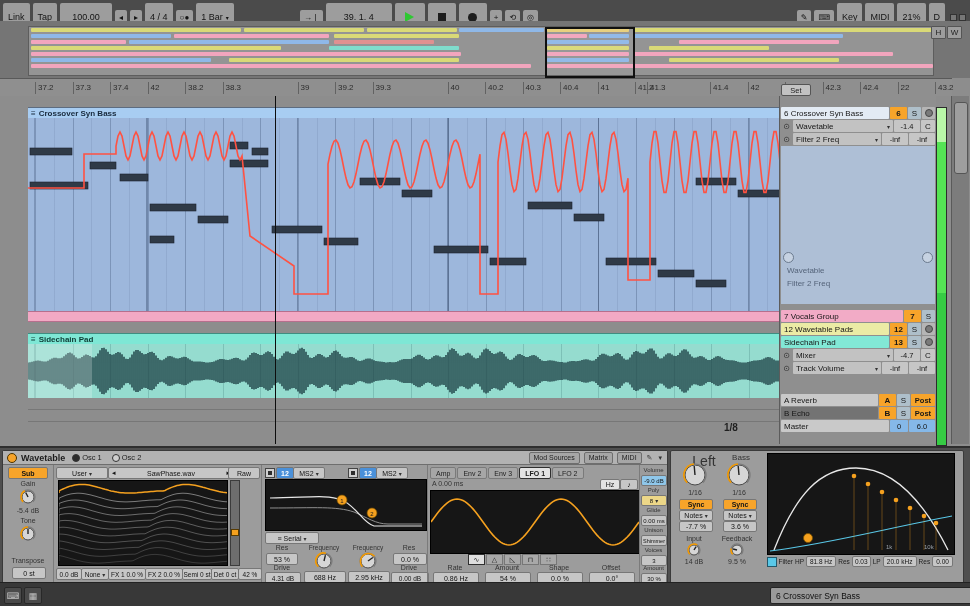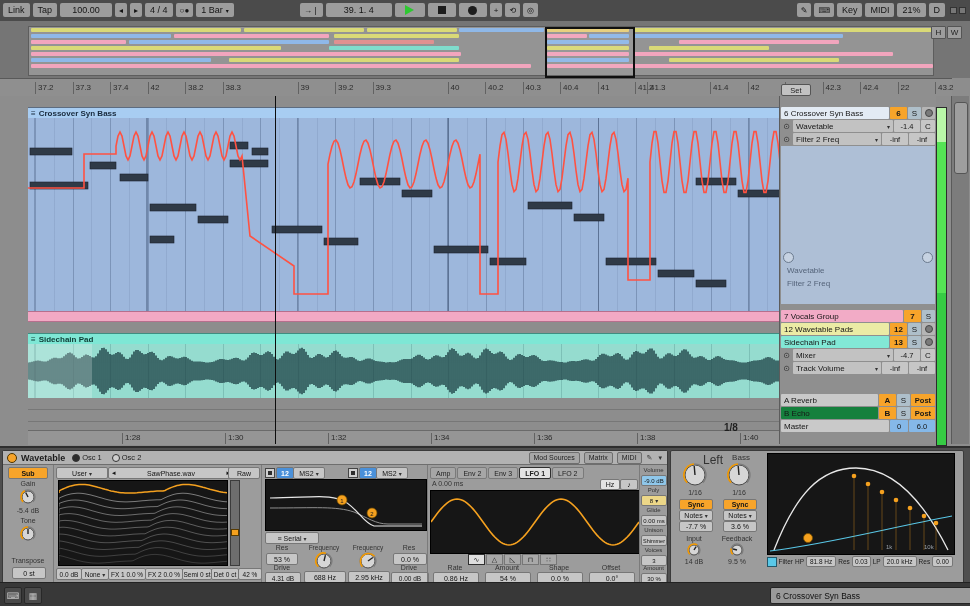--- a/index.html
+++ b/index.html
@@ -1,21 +1,21 @@
 <!DOCTYPE html>
 <html><head>
 <meta charset="utf-8">
 <style>
   html,body{margin:0;padding:0;background:#3c3c3c}
   .app{position:relative;width:970px;height:606px;background:#8d8d8d;font-family:"Liberation Sans",sans-serif;font-size:9px;color:#1e1e1e;overflow:hidden}
 
   
   .transport{position:absolute;left:0;top:0;width:970px;height:21px;background:#4b4b4b;border-bottom:1px solid #272727}
   .tgroup{position:absolute;top:3px;display:flex;align-items:center}
-  .tbox{display:flex;align-items:center;justify-content:center;height:14px;padding:0 5px;background:#9d9d9d;border-radius:2px;margin-right:3px;color:#141414;font-size:9px;white-space:nowrap}
+  .tbox{display:flex;align-items:center;justify-content:center;height:14px;padding:7px 5px;background:#9d9d9d;border-radius:2px;margin-right:3px;color:#141414;font-size:9px;white-space:nowrap}
   .tbox.ico{padding:0 4px;font-size:8px}
   .play-tri{width:0;height:0;border-left:9px solid #2ec832;border-top:5px solid transparent;border-bottom:5px solid transparent}
   .stop-sq{width:8px;height:8px;background:#1d1d1d}
   .rec-ci{width:9px;height:9px;border-radius:50%;background:#1d1d1d}
   .mini-ind{width:5px;height:5px;background:#777;border:1px solid #333;margin-left:2px}
 
   
   .overview{position:absolute;left:0;top:21px;width:970px;height:57px;background:#757575}
   .ovinner{position:absolute;left:28px;top:5px;width:904px;height:48px;background:#949494;border:1px solid #5d5d5d}
   .ovclip{position:absolute;border-radius:1px}
@@ -279,29 +279,20 @@
     <div class="pad-lane">
       <svg id="pad-svg" width="752" height="54" viewBox="0 0 752 54" style="position:absolute;left:0;top:0">
           <path d="M0,18.6 L0,35.4 M2,18.2 L2,35.8 M4,17.8 L4,36.2 M6,17.2 L6,36.8 M8,16.7 L8,37.3 M10,16.6 L10,37.4 M12,16.8 L12,37.2 M14,17.2 L14,36.8 M16,17.6 L16,36.4 M18,17.5 L18,36.5 M20,16.8 L20,37.2 M22,15.6 L22,38.4 M24,14.5 L24,39.5 M26,13.8 L26,40.2 M28,13.8 L28,40.2 M30,14.2 L30,39.8 M32,14.3 L32,39.7 M34,13.7 L34,40.3 M36,12.3 L36,41.7 M38,10.5 L38,43.5 M40,8.9 L40,45.1 M42,8.5 L42,45.5 M44,9.4 L44,44.6 M46,11.3 L46,42.7 M48,13.3 L48,40.7 M50,14.5 L50,39.5 M52,14.3 L52,39.7 M54,13.1 L54,40.9 M56,11.5 L56,42.5 M58,10.6 L58,43.4 M60,10.9 L60,43.1 M62,12.1 L62,41.9 M64,13.3 L64,40.7 M66,13.5 L66,40.5 M68,12.2 L68,41.8 M70,9.4 L70,44.6 M72,6.3 L72,47.7 M74,4.1 L74,49.9 M76,3.8 L76,50.2 M78,5.3 L78,48.7 M80,7.7 L80,46.3 M82,9.9 L82,44.1 M84,10.8 L84,43.2 M86,10.3 L86,43.7 M88,9.0 L88,45.0 M90,8.1 L90,45.9 M92,8.5 L92,45.5 M94,10.3 L94,43.7 M96,12.8 L96,41.2 M98,14.7 L98,39.3 M100,15.0 L100,39.0 M102,13.4 L102,40.6 M104,10.5 L104,43.5 M106,7.6 L106,46.4 M108,5.9 L108,48.1 M110,5.9 L110,48.1 M112,7.3 L112,46.7 M114,9.1 L114,44.9 M116,10.2 L116,43.8 M118,10.1 L118,43.9 M120,9.0 L120,45.0 M122,8.0 L122,46.0 M124,7.8 L124,46.2 M126,9.1 L126,44.9 M128,11.5 L128,42.5 M130,14.1 L130,39.9 M132,15.8 L132,38.2 M134,16.2 L134,37.8 M136,15.2 L136,38.8 M138,13.7 L138,40.3 M140,12.3 L140,41.7 M142,11.9 L142,42.1 M144,12.4 L144,41.6 M146,13.4 L146,40.6 M148,14.2 L148,39.8 M150,14.4 L150,39.6 M152,13.9 L152,40.1 M154,13.2 L154,40.8 M156,12.8 L156,41.2 M158,13.1 L158,40.9 M160,14.2 L160,39.8 M162,15.5 L162,38.5 M164,16.7 L164,37.3 M166,17.4 L166,36.6 M168,17.6 L168,36.4 M170,17.6 L170,36.4 M172,17.6 L172,36.4 M174,17.8 L174,36.2 M176,18.1 L176,35.9 M178,18.5 L178,35.5 M180,18.5 L180,35.5 M182,18.3 L182,35.7 M184,18.0 L184,36.0 M186,17.5 L186,36.5 M188,16.6 L188,37.4 M190,15.8 L190,38.2 M192,15.1 L192,38.9 M194,15.0 L194,39.0 M196,15.3 L196,38.7 M198,15.7 L198,38.3 M200,15.9 L200,38.1 M202,15.5 L202,38.5 M204,14.8 L204,39.2 M206,14.0 L206,40.0 M208,13.7 L208,40.3 M210,14.1 L210,39.9 M212,15.2 L212,38.8 M214,16.2 L214,37.8 M216,16.4 L216,37.6 M218,15.4 L218,38.6 M220,13.4 L220,40.6 M222,11.0 L222,43.0 M224,9.1 L224,44.9 M226,8.4 L226,45.6 M228,9.0 L228,45.0 M230,10.1 L230,43.9 M232,11.0 L232,43.0 M234,10.9 L234,43.1 M236,9.7 L236,44.3 M238,8.2 L238,45.8 M240,7.3 L240,46.7 M242,7.9 L242,46.1 M244,10.0 L244,44.0 M246,12.7 L246,41.3 M248,14.9 L248,39.1 M250,15.5 L250,38.5 M252,14.3 L252,39.7 M254,11.8 L254,42.2 M256,9.2 L256,44.8 M258,7.6 L258,46.4 M260,7.6 L260,46.4 M262,8.7 L262,45.3 M264,9.8 L264,44.2 M266,10.0 L266,44.0 M268,8.7 L268,45.3 M270,6.4 L270,47.6 M272,4.4 L272,49.6 M274,3.7 L274,50.3 M276,4.9 L276,49.1 M278,7.8 L278,46.2 M280,11.0 L280,43.0 M282,13.4 L282,40.6 M284,14.1 L284,39.9 M286,13.1 L286,40.9 M288,11.4 L288,42.6 M290,10.1 L290,43.9 M292,10.0 L292,44.0 M294,11.0 L294,43.0 M296,12.5 L296,41.5 M298,13.4 L298,40.6 M300,12.9 L300,41.1 M302,11.1 L302,42.9 M304,8.7 L304,45.3 M306,7.0 L306,47.0 M308,6.6 L308,47.4 M310,7.8 L310,46.2 M312,10.0 L312,44.0 M314,12.2 L314,41.8 M316,13.6 L316,40.4 M318,13.8 L318,40.2 M320,13.4 L320,40.6 M322,12.9 L322,41.1 M324,12.9 L324,41.1 M326,13.8 L326,40.2 M328,15.2 L328,38.8 M330,16.4 L330,37.6 M332,16.9 L332,37.1 M334,16.6 L334,37.4 M336,15.7 L336,38.3 M338,14.8 L338,39.2 M340,14.4 L340,39.6 M342,14.6 L342,39.4 M344,15.3 L344,38.7 M346,16.2 L346,37.8 M348,16.9 L348,37.1 M350,17.3 L350,36.7 M352,17.5 L352,36.5 M354,17.8 L354,36.2 M356,18.1 L356,35.9 M358,18.6 L358,35.4 M360,18.3 L360,35.7 M362,18.1 L362,35.9 M364,18.2 L364,35.8 M366,18.2 L366,35.8 M368,17.9 L368,36.1 M370,17.2 L370,36.8 M372,16.3 L372,37.7 M374,15.5 L374,38.5 M376,15.0 L376,39.0 M378,15.0 L378,39.0 M380,15.1 L380,38.9 M382,15.0 L382,39.0 M384,14.4 L384,39.6 M386,13.1 L386,40.9 M388,11.7 L388,42.3 M390,10.7 L390,43.3 M392,10.8 L392,43.2 M394,11.9 L394,42.1 M396,13.6 L396,40.4 M398,15.1 L398,38.9 M400,15.6 L400,38.4 M402,15.0 L402,39.0 M404,13.5 L404,40.5 M406,12.0 L406,42.0 M408,11.3 L408,42.7 M410,11.6 L410,42.4 M412,12.6 L412,41.4 M414,13.3 L414,40.7 M416,12.9 L416,41.1 M418,11.0 L418,43.0 M420,8.3 L420,45.7 M422,5.7 L422,48.3 M424,4.3 L424,49.7 M426,4.9 L426,49.1 M428,7.0 L428,47.0 M430,9.6 L430,44.4 M432,11.4 L432,42.6 M434,11.8 L434,42.2 M436,10.9 L436,43.1 M438,9.5 L438,44.5 M440,8.8 L440,45.2 M442,9.5 L442,44.5 M444,11.4 L444,42.6 M446,13.5 L446,40.5 M448,14.6 L448,39.4 M450,13.9 L450,40.1 M452,11.4 L452,42.6 M454,8.2 L454,45.8 M456,5.5 L456,48.5 M458,4.4 L458,49.6 M460,5.2 L460,48.8 M462,7.1 L462,46.9 M464,9.1 L464,44.9 M466,10.0 L466,44.0 M468,9.6 L468,44.4 M470,8.4 L470,45.6 M472,7.6 L472,46.4 M474,7.9 L474,46.1 M476,9.7 L476,44.3 M478,12.4 L478,41.6 M480,14.8 L480,39.2 M482,16.0 L482,38.0 M484,15.5 L484,38.5 M486,13.8 L486,40.2 M488,11.7 L488,42.3 M490,10.3 L490,43.7 M492,10.1 L492,43.9 M494,10.9 L494,43.1 M496,12.1 L496,41.9 M498,12.9 L498,41.1 M500,12.9 L500,41.1 M502,12.1 L502,41.9 M504,11.3 L504,42.7 M506,11.0 L506,43.0 M508,11.7 L508,42.3 M510,13.2 L510,40.8 M512,15.0 L512,39.0 M514,16.4 L514,37.6 M516,17.1 L516,36.9 M518,17.0 L518,37.0 M520,16.6 L520,37.4 M522,16.3 L522,37.7 M524,16.4 L524,37.6 M526,16.8 L526,37.2 M528,17.3 L528,36.7 M530,17.7 L530,36.3 M532,18.0 L532,36.0 M534,18.1 L534,35.9 M536,18.4 L536,35.6 M538,18.4 L538,35.6 M540,17.8 L540,36.2 M542,17.3 L542,36.7 M544,17.1 L544,36.9 M546,17.1 L546,36.9 M548,17.2 L548,36.8 M550,17.1 L550,36.9 M552,16.7 L552,37.3 M554,16.1 L554,37.9 M556,15.5 L556,38.5 M558,15.3 L558,38.7 M560,15.6 L560,38.4 M562,16.2 L562,37.8 M564,16.7 L564,37.3 M566,16.4 L566,37.6 M568,15.1 L568,38.9 M570,13.1 L570,40.9 M572,11.1 L572,42.9 M574,9.8 L574,44.2 M576,9.7 L576,44.3 M578,10.5 L578,43.5 M580,11.6 L580,42.4 M582,12.2 L582,41.8 M584,11.9 L584,42.1 M586,10.7 L586,43.3 M588,9.5 L588,44.5 M590,9.1 L590,44.9 M592,10.1 L592,43.9 M594,12.2 L594,41.8 M596,14.4 L596,39.6 M598,15.8 L598,38.2 M600,15.4 L600,38.6 M602,13.4 L602,40.6 M604,10.6 L604,43.4 M606,8.1 L606,45.9 M608,7.0 L608,47.0 M610,7.4 L610,46.6 M612,8.7 L612,45.3 M614,9.6 L614,44.4 M616,9.4 L616,44.6 M618,7.9 L618,46.1 M620,5.8 L620,48.2 M622,4.4 L622,49.6 M624,4.5 L624,49.5 M626,6.6 L626,47.4 M628,9.8 L628,44.2 M630,12.8 L630,41.2 M632,14.5 L632,39.5 M634,14.3 L634,39.7 M636,12.6 L636,41.4 M638,10.5 L638,43.5 M640,9.2 L640,44.8 M642,9.2 L642,44.8 M644,10.4 L644,43.6 M646,11.7 L646,42.3 M648,12.1 L648,41.9 M650,11.0 L650,43.0 M652,8.8 L652,45.2 M654,6.5 L654,47.5 M656,5.2 L656,48.8 M658,5.6 L658,48.4 M660,7.6 L660,46.4 M662,10.3 L662,43.7 M664,12.6 L664,41.4 M666,13.7 L666,40.3 M668,13.5 L668,40.5 M670,12.7 L670,41.3 M672,12.0 L672,42.0 M674,12.2 L674,41.8 M676,13.3 L676,40.7 M678,14.8 L678,39.2 M680,15.9 L680,38.1 M682,16.0 L682,38.0 M684,15.1 L684,38.9 M686,13.7 L686,40.3 M688,12.5 L688,41.5 M690,12.1 L690,41.9 M692,12.6 L692,41.4 M694,13.7 L694,40.3 M696,14.9 L696,39.1 M698,15.8 L698,38.2 M700,16.1 L700,37.9 M702,16.2 L702,37.8 M704,16.2 L704,37.8 M706,16.5 L706,37.5 M708,17.1 L708,36.9 M710,17.7 L710,36.3 M712,18.2 L712,35.8 M714,18.5 L714,35.5 M716,18.6 L716,35.4 M718,18.4 L718,35.6 M720,18.1 L720,35.9 M722,17.5 L722,36.5 M724,16.9 L724,37.1 M726,16.5 L726,37.5 M728,16.4 L728,37.6 M730,16.3 L730,37.7 M732,16.1 L732,37.9 M734,15.4 L734,38.6 M736,14.4 L736,39.6 M738,13.4 L738,40.6 M740,12.9 L740,41.1 M742,13.2 L742,40.8 M744,14.3 L744,39.7 M746,15.6 L746,38.4 M748,16.4 L748,37.6 M750,16.4 L750,37.6 " stroke="#17383e" stroke-width="1.4"></path>
         </svg>
       <div style="position:absolute;left:0;top:0;width:64px;height:54px;background:rgba(255,255,255,0.22)"></div>
     </div>
     <div class="ret-rows">
       <div class="ret-row"></div>
       <div class="ret-row"></div>
     </div>
-    <div class="bruler" id="bottom-ruler">
-        <span class="btick" style="left: 94px;">1:28</span>
-        <span class="btick" style="left: 197px;">1:30</span>
-        <span class="btick" style="left: 300px;">1:32</span>
-        <span class="btick" style="left: 403px;">1:34</span>
-        <span class="btick" style="left: 506px;">1:36</span>
-        <span class="btick" style="left: 609px;">1:38</span>
-        <span class="btick" style="left: 712px;">1:40</span>
-      </div>
     <div class="grid-lab">1/8</div>
   </div>
   <div class="playhead"></div>
 
   <div class="panel">
     <div class="prow" style="top:11px">
       <div class="pc pname" style="background:#e3ebf4">6 Crossover Syn Bass</div>
       <div class="pc pnum">6</div>
       <div class="pc psolo">S</div>
       <div class="pc prec"></div>
@@ -365,21 +356,21 @@
       <div class="pc pval">-inf</div>
       <div class="pc pval">-inf</div>
     </div>
     <div class="prow" style="top:298px">
       <div class="pc pname" style="background:#c9c9c9">A Reverb</div>
       <div class="pc pnum">A</div>
       <div class="pc psolo">S</div>
       <div class="pc pval" style="width:24px;background:#f7a42a;font-weight:bold">Post</div>
     </div>
     <div class="prow" style="top:311px">
-      <div class="pc pname" style="background:#15803d">B Echo</div>
+      <div class="pc pname" style="background:#737373">B Echo</div>
       <div class="pc pnum">B</div>
       <div class="pc psolo">S</div>
       <div class="pc pval" style="width:24px;background:#f7a42a;font-weight:bold">Post</div>
     </div>
     <div class="prow" style="top:324px">
       <div class="pc pname" style="background:#c9c9c9">Master</div>
       <div class="pc pval" style="width:18px;background:#85b8e8">0</div>
       <div class="pc pval" style="background:#85b8e8">6.0</div>
     </div>
   </div>
@@ -575,21 +566,21 @@
           <div class="dlab" style="left:0;top:82px;width:27px;font-size:6px">Voices</div>
           <div class="dbox" style="left:1px;top:90px;width:24px;height:9px;font-size:6px">3</div>
           <div class="dlab" style="left:0;top:100px;width:27px;font-size:6px">Amount</div>
           <div class="dbox" style="left:1px;top:108px;width:24px;height:9px;font-size:6px">30 %</div>
         </div>
       </div>
     </div>
 
     <div class="device" style="left:670px;width:292px">
       <div class="dbody">
-        <div class="dlab" style="left:30px;top:2px;width:24px;font-size:12px">Left</div>
+        <div class="dlab" style="left:21px;top:2px;width:24px;font-size:14px">Left</div>
         <div class="dlab" style="left:56px;top:2px;width:28px;font-size:8px">Bass</div>
         <span class="knob" style="position:absolute;left:12px;top:12px"><svg width="24" height="24" viewBox="0 0 24 24">
     <circle cx="12" cy="12" r="10" fill="#d6d6d6" stroke="#4a4a4a" stroke-width="1"></circle>
     <path d="M4.2,19.8 A11,11 0 1 1 19.8,19.8" stroke="#7c7c7c" stroke-width="1.3" fill="none"></path>
     <path d="M4.2,19.8 A11,11 0 0 1 11.0,1.0" stroke="#f59b00" stroke-width="1.6" fill="none"></path>
     <line x1="12" y1="12" x2="11.2" y2="3.0" stroke="#222" stroke-width="1.4"></line>
   </svg></span>
         <span class="knob" style="position:absolute;left:56px;top:12px"><svg width="24" height="24" viewBox="0 0 24 24">
     <circle cx="12" cy="12" r="10" fill="#d6d6d6" stroke="#4a4a4a" stroke-width="1"></circle>
     <path d="M4.2,19.8 A11,11 0 1 1 19.8,19.8" stroke="#7c7c7c" stroke-width="1.3" fill="none"></path>

